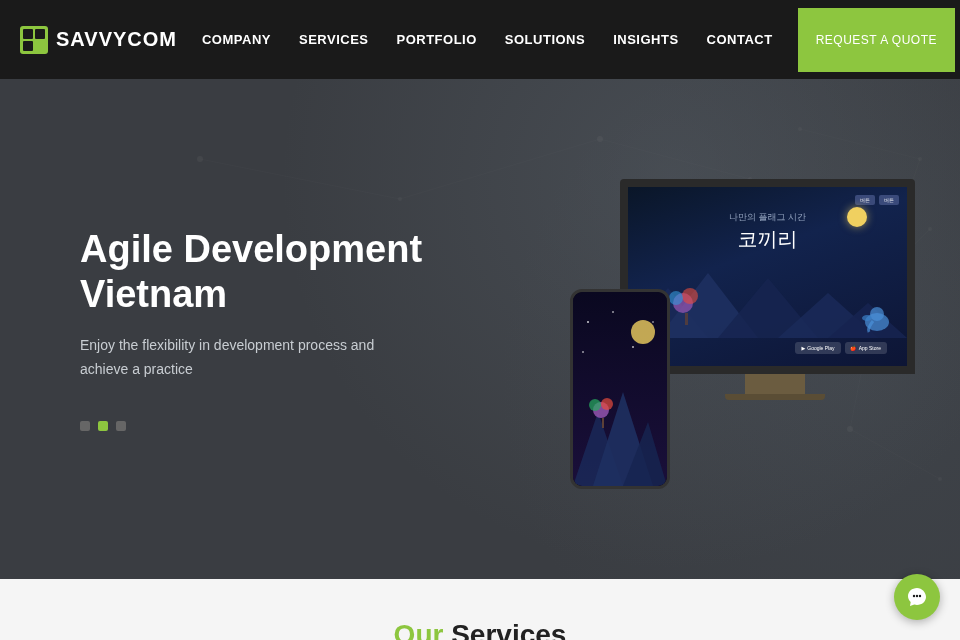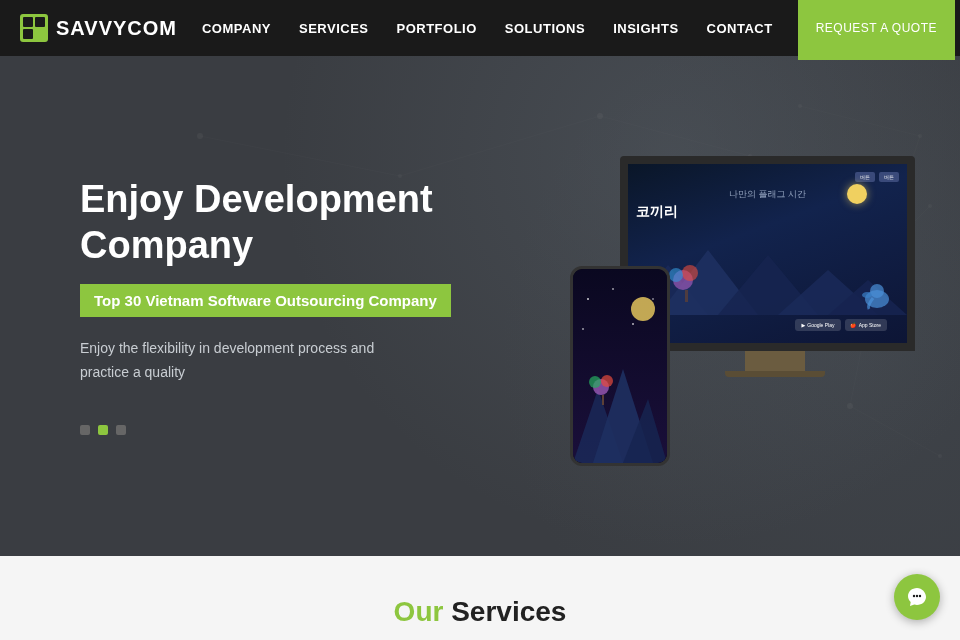--- a/index.html
+++ b/index.html
@@ -1,21 +1,21 @@
 <!DOCTYPE html>
 <html><head>
   <meta charset="utf-8">
   <style>
     * { margin: 0; padding: 0; box-sizing: border-box; }
     body { font-family: 'Arial', sans-serif; width: 960px; overflow-x: hidden; }
 
     
     header {
       background: #1a1a1a;
-      height: 56px;
+      height: 79px;
       display: flex;
       align-items: center;
       justify-content: space-between;
       padding: 0 32px 0 20px;
       position: relative;
       z-index: 10;
       gap: 25px;
     }
 
     .logo-area {
@@ -211,23 +211,23 @@
     .screen-title-kr {
       color: #c8d8f0;
       font-size: 9px;
       text-align: center;
       margin-bottom: 2px;
       opacity: 0.7;
     }
 
     .screen-main-kr {
       color: #ffffff;
-      font-size: 14px;
-      font-weight: 700;
-      text-align: left;
+      font-size: 20px;
+      font-weight: 400;
+      text-align: center;
       margin-bottom: 8px;
     }
 
     .screen-moon {
       position: absolute;
       top: 20px;
       right: 40px;
       width: 20px;
       height: 20px;
       background: #f0d060;
@@ -375,25 +375,24 @@
     <line x1="600" y1="60" x2="750" y2="100" stroke="#888" stroke-width="0.5" opacity="0.3"></line>
     <line x1="750" y1="100" x2="880" y2="200" stroke="#888" stroke-width="0.5" opacity="0.3"></line>
     <line x1="880" y1="200" x2="850" y2="350" stroke="#888" stroke-width="0.5" opacity="0.3"></line>
     <line x1="920" y1="80" x2="880" y2="200" stroke="#888" stroke-width="0.5" opacity="0.3"></line>
     <line x1="800" y1="50" x2="920" y2="80" stroke="#888" stroke-width="0.5" opacity="0.3"></line>
     <line x1="930" y1="150" x2="880" y2="200" stroke="#888" stroke-width="0.5" opacity="0.3"></line>
     <line x1="940" y1="400" x2="850" y2="350" stroke="#888" stroke-width="0.5" opacity="0.3"></line>
   </svg>
 
   <div class="hero-content">
-    <h1 class="hero-title">Enjoy Development Company</h1>
-    <div class="hero-subtitle">Top 30 Vietnam Software Outsourcing Company</div>
+    <h1 class="hero-title">Agile Development Vietnam</h1>
     <p class="hero-desc">
       <span>Enjoy the flexibility in development process and</span><br>
-      <span>practice a quality</span><br>
+      <span>achieve a practice</span><br>
     </p>
     <div class="hero-dots">
       <div class="dot dot-inactive"></div>
       <div class="dot dot-active"></div>
       <div class="dot dot-inactive"></div>
     </div>
   </div>
 
   <div class="hero-devices">
 

